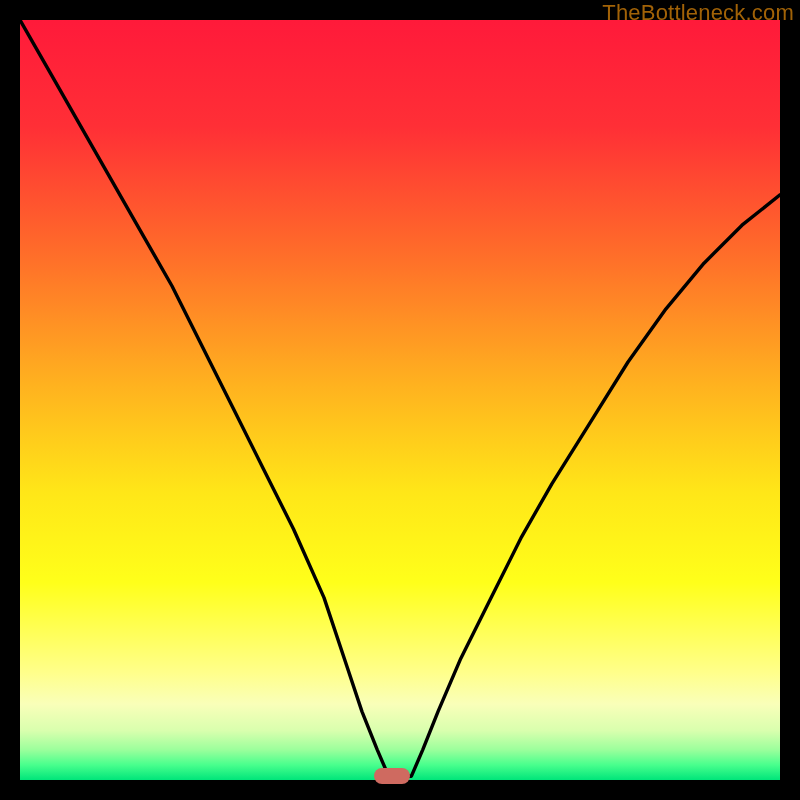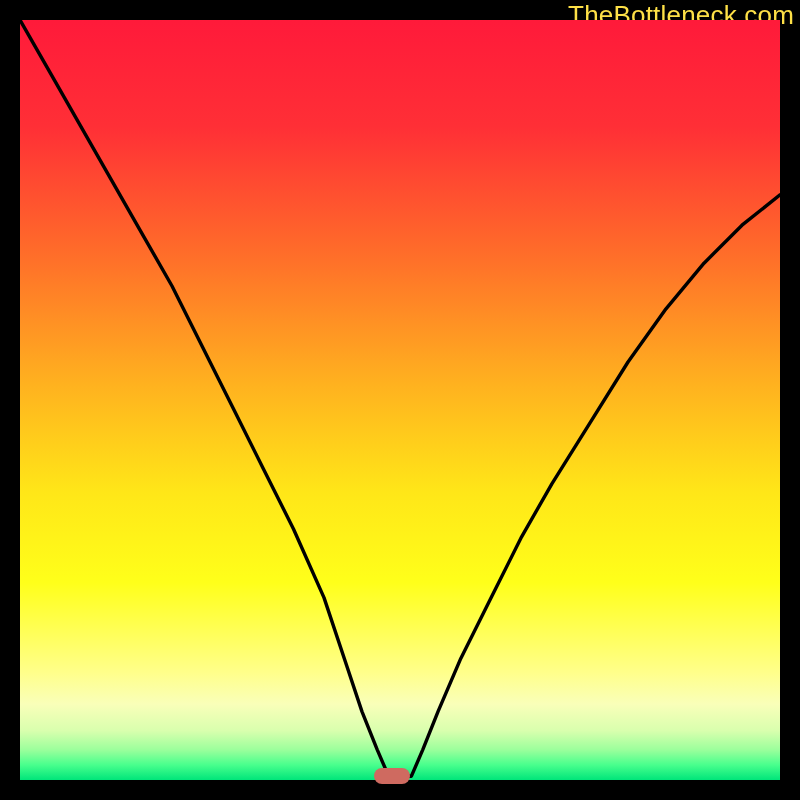--- a/index.html
+++ b/index.html
@@ -42,22 +42,22 @@
     position: absolute;
     width: 36px;
     height: 16px;
     border-radius: 8px;
     transform: translate(-50%, -50%);
   }
   .credit {
     position: absolute;
     top: 0px;
     right: 6px;
-    color: #fde047;
-    font-size: 26px;
+    color: #a16207;
+    font-size: 22px;
     font-weight: 500;
     letter-spacing: 0.2px;
   }
 </style>
 </head>
 <body>
 
 <div class="frame">
   <div class="credit">TheBottleneck.com</div>
   <div class="plot">

